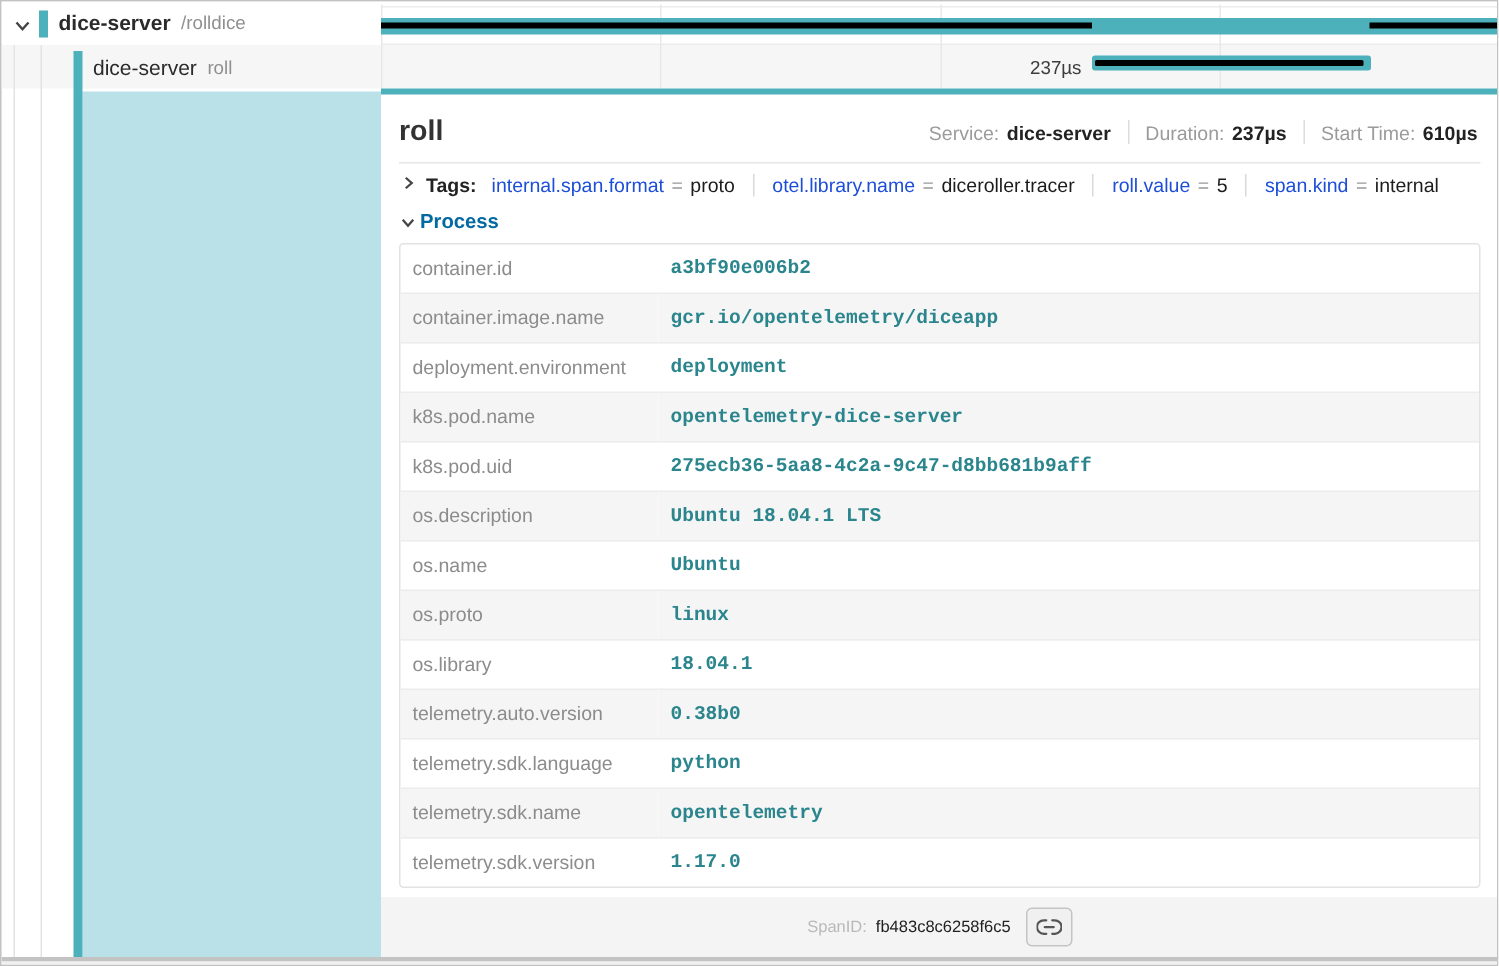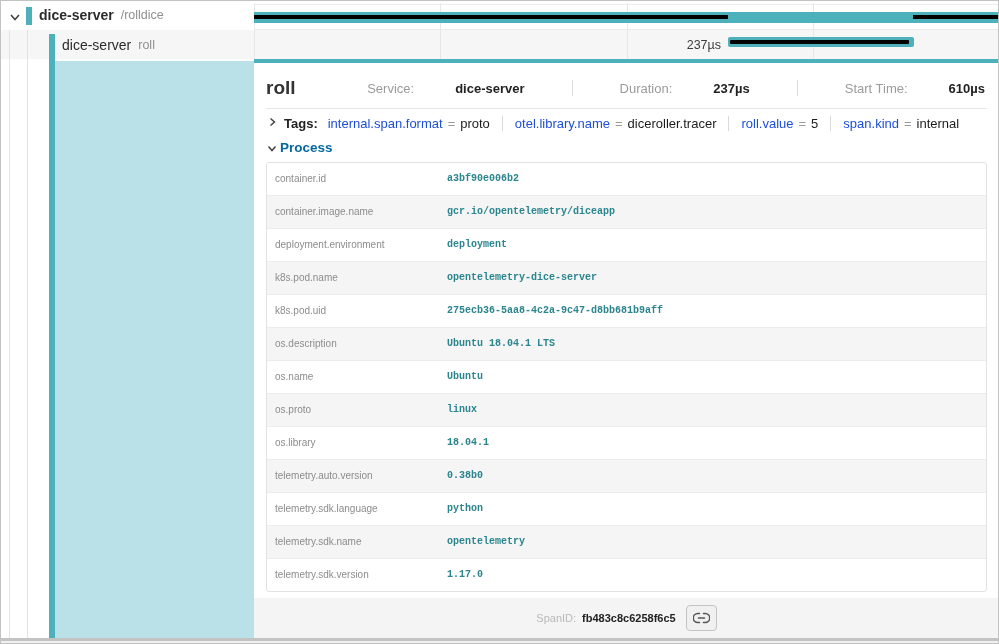--- a/index.html
+++ b/index.html
@@ -71,21 +71,21 @@
   .detail {
     position: absolute; left: 253px; top: 58px; width: 745px; height: 579px;
     background: #ffffff; border-top: 4px solid #4db1bb; z-index: 3;
     display: flex; flex-direction: column;
   }
   .detail-header {
     display: flex; align-items: center; justify-content: space-between;
     padding: 14px 14px 9px 12px;
   }
   .detail-title { font-size: 19px; font-weight: 600; color: #333; }
-  .detail-meta { display: flex; align-items: center; font-size: 13px; gap: 36px; }
+  .detail-meta { display: flex; align-items: center; font-size: 13px; }
   .meta-label { color: #9b9b9b; margin-right: 5px; }
   .meta-value { color: #222; font-weight: 700; }
   .meta-sep { width: 1px; height: 16px; background: #dcdcdc; margin: 0 11px; }
   .header-divider { height: 1px; background: #e6e6e6; margin: 0 12px; }
 
   .tags-row {
     display: flex; margin: 0 12px; padding: 7px 0 6px;
     font-size: 13px; cursor: pointer;
   }
   .tags-label { font-weight: 700; color: #222; margin: 0 10px 0 6px; }
@@ -96,34 +96,34 @@
 
   .process-row {
     display: flex; align-items: center; margin: 3px 12px 6px; font-size: 13.5px; cursor: pointer;
   }
   .process-label { font-weight: 700; color: #0369a1; margin-left: 2px; }
 
   .tablewrap {
     margin: 1px 12px 0; border: 1px solid #e2e2e2; border-radius: 3px; overflow: hidden;
     background: #ffffff;
   }
-  table.kv { width: 100%; border-collapse: collapse; font-size: 10px; }
+  table.kv { width: 100%; border-collapse: collapse; font-size: 13px; }
   table.kv td { border-bottom: 1px solid #ececec; line-height: 16px; padding: 8px; vertical-align: top; }
   table.kv tr:last-child td { border-bottom: none; }
   table.kv tr:nth-child(even) td { background: #f5f5f5; }
   td.k { width: 172px; color: #8c8c8c; padding-left: 10px; }
   td.v { font-family: "Liberation Mono", monospace; font-weight: 600; color: #2a858d; }
 
   .detail-footer {
     margin-top: auto; height: 40px; background: #f4f4f4;
     display: flex; align-items: center; justify-content: center;
     padding: 0 8px; font-size: 11px;
   }
   .spanid-label { color: #b9b9b9; margin-right: 6px; }
-  .spanid-value { color: #222; font-weight: 700; }
+  .spanid-value { color: #222; font-weight: 400; }
   .link-btn {
     margin-left: 10px; width: 31px; height: 26px;
     border: 1px solid #c4c4c4; border-radius: 4px; background: #f0f0f0;
     display: flex; align-items: center; justify-content: center; cursor: pointer;
   }
 
   
   .bottom-strip-dark { position: absolute; left: 0; top: 637px; width: 998px; height: 3px; background: #c3c3c3; }
   .bottom-strip-light { position: absolute; left: 0; top: 640px; width: 998px; height: 3px; background: #f0f0f0; }
 </style>

